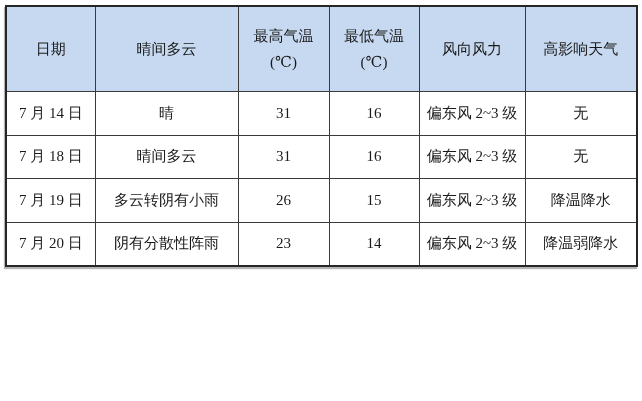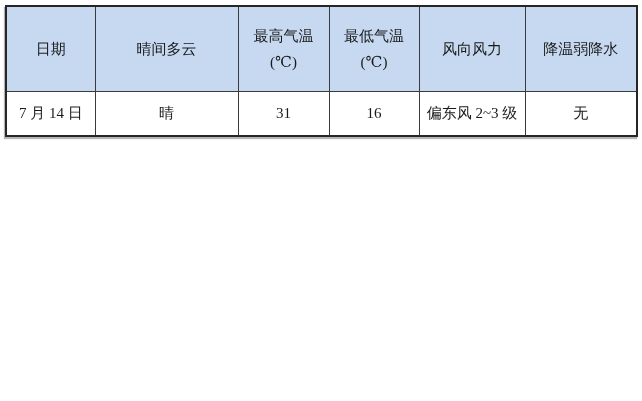--- a/index.html
+++ b/index.html
@@ -79,28 +79,52 @@
             <div class="hdr-line">(℃)</div>
           </th>
           <th>
             <div class="hdr-line">最低气温</div>
             <div class="hdr-line">(℃)</div>
           </th>
           <th>
             <div class="hdr-line">风向风力</div>
           </th>
           <th>
-            <div class="hdr-line">降温弱降水</div>
+            <div class="hdr-line">高影响天气</div>
           </th>
         </tr>
     </thead>
     <tbody id="table-body">
         <tr>
           <td>7 月 14 日</td>
           <td>晴</td>
           <td>31</td>
           <td>16</td>
           <td>偏东风 2~3 级</td>
           <td>无</td>
         </tr>
+        <tr>
+          <td>7 月 18 日</td>
+          <td>晴间多云</td>
+          <td>31</td>
+          <td>16</td>
+          <td>偏东风 2~3 级</td>
+          <td>无</td>
+        </tr>
+        <tr>
+          <td>7 月 19 日</td>
+          <td>多云转阴有小雨</td>
+          <td>26</td>
+          <td>15</td>
+          <td>偏东风 2~3 级</td>
+          <td>降温降水</td>
+        </tr>
+        <tr>
+          <td>7 月 20 日</td>
+          <td>阴有分散性阵雨</td>
+          <td>23</td>
+          <td>14</td>
+          <td>偏东风 2~3 级</td>
+          <td>降温弱降水</td>
+        </tr>
       </tbody>
   </table>
 </div>
 
 </body></html>

